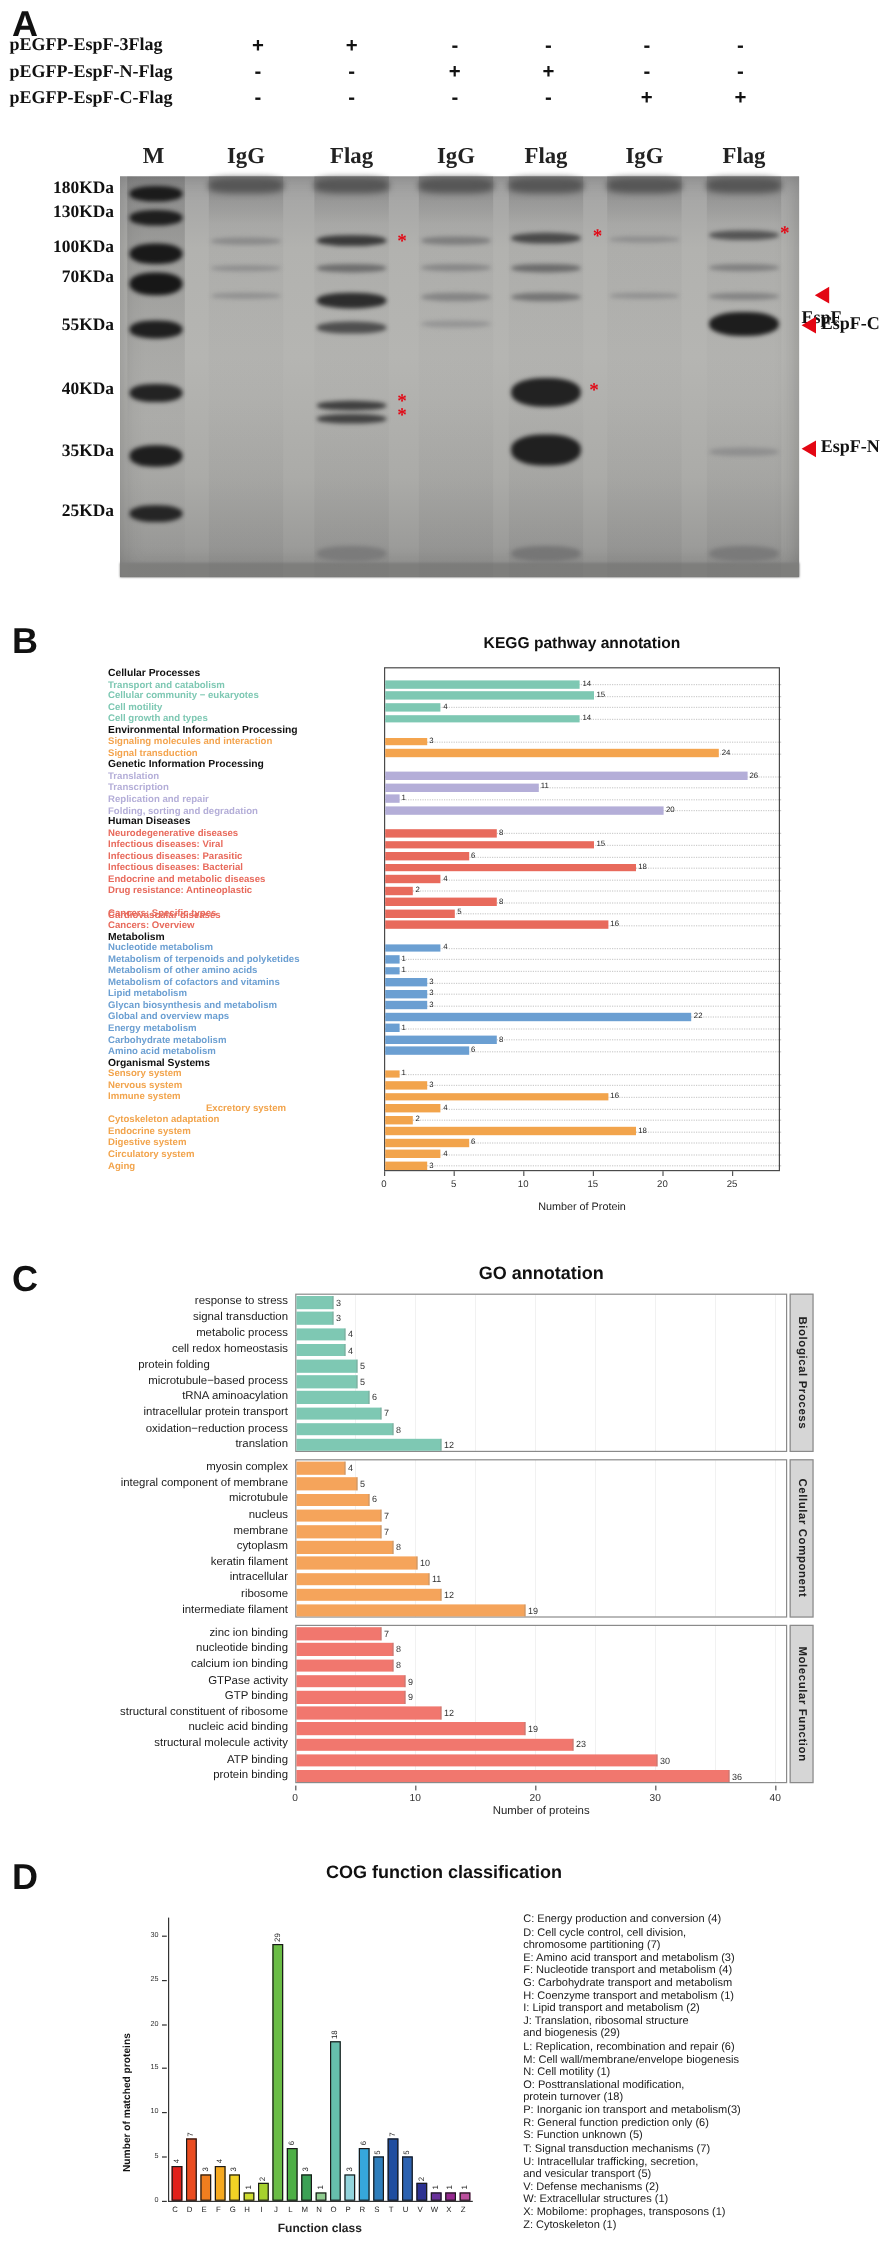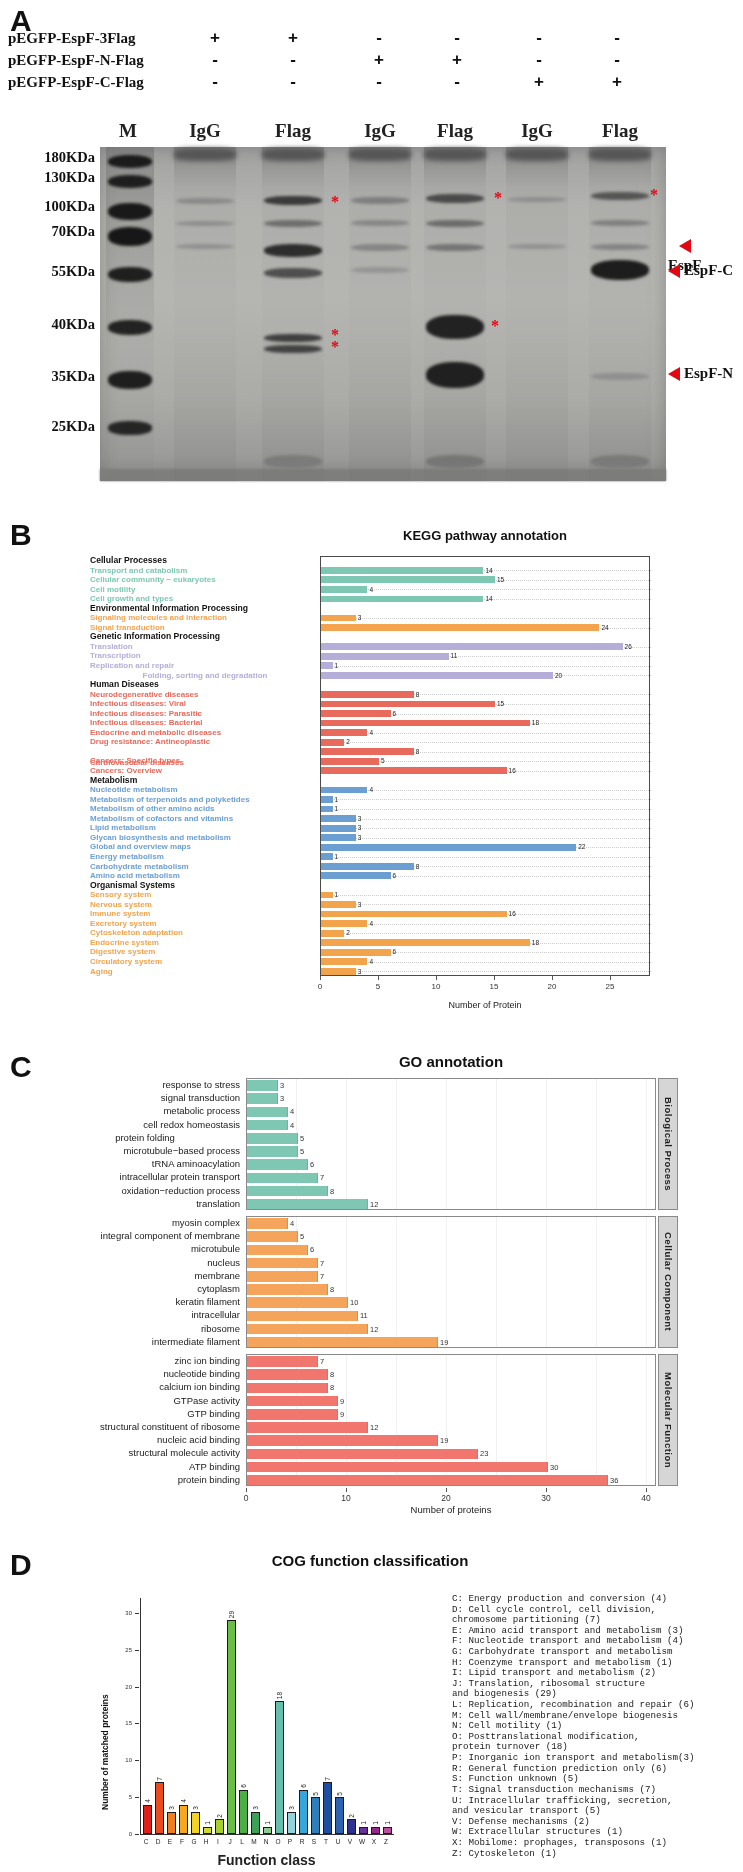--- a/index.html
+++ b/index.html
@@ -55,21 +55,21 @@
   
   #cog-plot{position:absolute;left:140px;top:1598px;width:253px;height:236px;
             border-left:1.5px solid #333;border-bottom:1.5px solid #333;box-sizing:content-box;}
   .cogbar{position:absolute;bottom:0;width:9px;box-sizing:border-box;border:1px solid #1a1a1a;}
   .cogval{position:absolute;writing-mode:vertical-rl;transform:rotate(180deg);font-size:6.5px;color:#222;}
   .cogletter{position:absolute;width:12px;text-align:center;font-size:6.5px;color:#222;}
   .cog-ytick-label{position:absolute;width:18px;text-align:right;font-size:6px;color:#333;}
   .cog-ytick-mark{position:absolute;width:4px;height:1px;background:#333;}
   #cog-ylabel{position:absolute;left:100px;top:1630px;height:180px;display:flex;align-items:center;
       writing-mode:vertical-rl;transform:rotate(180deg);font-size:8.5px;font-weight:bold;color:#111;}
-  #cog-legend{position:absolute;left:452px;top:1594px;width:292px;font-family:Liberation Mono, monospace;}
+  #cog-legend{position:absolute;left:436px;top:1594px;width:292px;}
   .legend-entry{font-size:9.2px;line-height:10.2px;color:#1a1a1a;white-space:pre-line;margin-bottom:0.5px;}
 </style>
 </head>
 <body>
 
 <div class="page">
 
   <div class="panel-letter" style="top:4px">A</div>
   <div id="plasmid-table">
       <div class="plasmid-label serif" style="left: 8px; top: 30px;">pEGFP-EspF-3Flag</div>
@@ -274,21 +274,21 @@
       </div>
       <div class="krow">
         <div class="klabel" style="color: rgb(180, 174, 216);">Replication and repair</div>
         <div class="kbarcell">
           <div class="kdots"></div>
           <div class="kbar" style="width: 11.6px; background: rgb(180, 174, 216);"></div>
           <div class="kval" style="left: 14.6px;">1</div>
         </div>
       </div>
       <div class="krow">
-        <div class="klabel" style="color: rgb(180, 174, 216); text-align: center;">Folding, sorting and degradation</div>
+        <div class="klabel" style="color: rgb(180, 174, 216);">Folding, sorting and degradation</div>
         <div class="kbarcell">
           <div class="kdots"></div>
           <div class="kbar" style="width: 232px; background: rgb(180, 174, 216);"></div>
           <div class="kval" style="left: 235px;">20</div>
         </div>
       </div>
       <div class="krow khead">
         <div class="klabel">Human Diseases</div>
         <div class="kbarcell"></div>
       </div>
@@ -470,21 +470,21 @@
       </div>
       <div class="krow">
         <div class="klabel" style="color: rgb(242, 164, 76);">Immune system</div>
         <div class="kbarcell">
           <div class="kdots"></div>
           <div class="kbar" style="width: 185.6px; background: rgb(242, 164, 76);"></div>
           <div class="kval" style="left: 188.6px;">16</div>
         </div>
       </div>
       <div class="krow">
-        <div class="klabel" style="color: rgb(242, 164, 76);">Excretory system</div>
+        <div class="klabel" style="color: rgb(242, 164, 76); text-align: center;">Excretory system</div>
         <div class="kbarcell">
           <div class="kdots"></div>
           <div class="kbar" style="width: 46.4px; background: rgb(242, 164, 76);"></div>
           <div class="kval" style="left: 49.4px;">4</div>
         </div>
       </div>
       <div class="krow">
         <div class="klabel" style="color: rgb(242, 164, 76);">Cytoskeleton adaptation</div>
         <div class="kbarcell">
           <div class="kdots"></div>
@@ -800,21 +800,21 @@
       <div class="cog-ytick-label" style="left: 114px; top: 1757.25px;">10</div>
       <div class="cog-ytick-mark" style="left: 135px; top: 1723.38px;"></div>
       <div class="cog-ytick-label" style="left: 114px; top: 1720.38px;">15</div>
       <div class="cog-ytick-mark" style="left: 135px; top: 1686.5px;"></div>
       <div class="cog-ytick-label" style="left: 114px; top: 1683.5px;">20</div>
       <div class="cog-ytick-mark" style="left: 135px; top: 1649.62px;"></div>
       <div class="cog-ytick-label" style="left: 114px; top: 1646.62px;">25</div>
       <div class="cog-ytick-mark" style="left: 135px; top: 1612.75px;"></div>
       <div class="cog-ytick-label" style="left: 114px; top: 1609.75px;">30</div>
     </div>
-  <div class="axis-label" style="left:140px;top:1852px;width:253px;font-size:14px;font-weight:bold">Function class</div>
+  <div class="axis-label" style="left:140px;top:1852px;width:253px;font-size:10px;font-weight:bold">Function class</div>
   <div id="cog-legend">
       <div class="legend-entry">C: Energy production and conversion  (4)</div>
       <div class="legend-entry">D: Cell cycle control, cell division,
 chromosome partitioning  (7)</div>
       <div class="legend-entry">E: Amino acid transport and metabolism  (3)</div>
       <div class="legend-entry">F: Nucleotide transport and metabolism  (4)</div>
       <div class="legend-entry">G: Carbohydrate transport and metabolism</div>
       <div class="legend-entry">H: Coenzyme transport and metabolism  (1)</div>
       <div class="legend-entry">I: Lipid transport and metabolism  (2)</div>
       <div class="legend-entry">J: Translation, ribosomal structure

